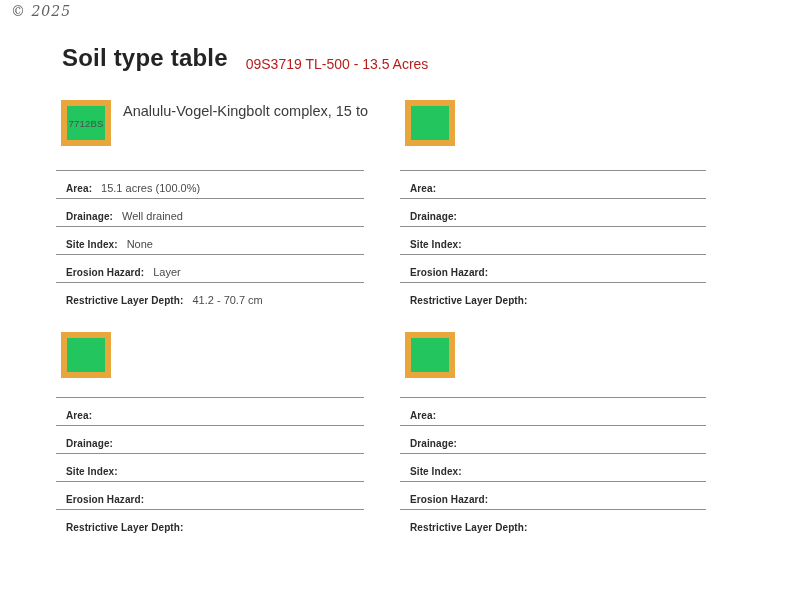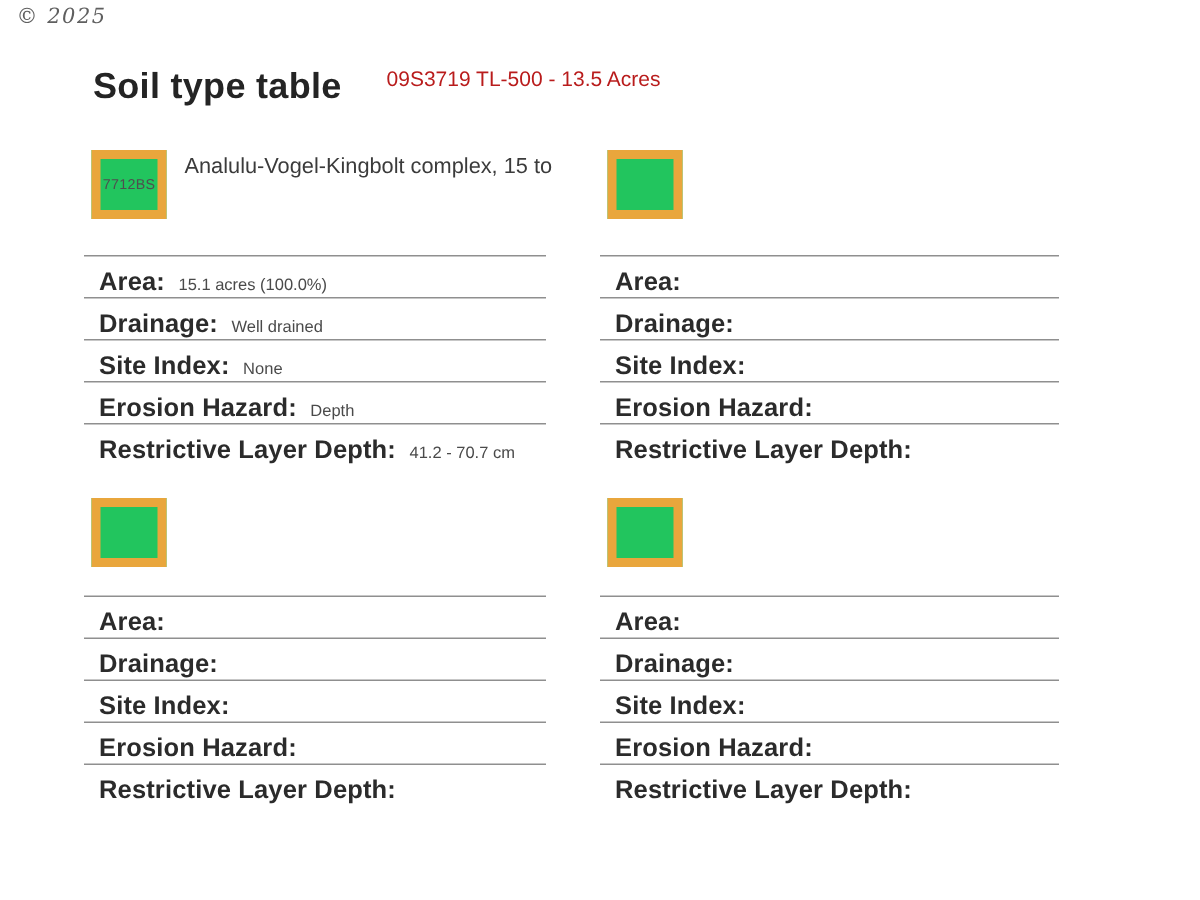--- a/index.html
+++ b/index.html
@@ -13,21 +13,21 @@
   .copyright {
     position:absolute; left:11px; top:3px;
     font-family:"DejaVu Serif", serif;
     font-style:italic;
     font-size:14px;
     letter-spacing:1px;
     color:#5f5f5f;
   }
   .header {
     position:absolute; left:62px; top:44px;
-    display:flex; align-items:flex-start;gap:12px;
+    display:flex; align-items:flex-end;
   }
   .title {
     margin:0;
     font-size:24px; font-weight:bold;
     color:#242424; letter-spacing:0.2px;
   }
   .subtitle {
     margin-left:18px;
     font-size:14px;
     color:#b91c1c;
@@ -67,21 +67,21 @@
   .card-name span { display:block; white-space:nowrap; }
   .fields { width:100%; }
   .field {
     border-top:1px solid var(--line, #8f8f8f);
     height:28px;
     box-sizing:border-box;
     padding:7px 0 0 10px;
     white-space:nowrap;
   }
   .flabel {
-    font-size:17px; font-weight:bold;
+    font-size:10px; font-weight:bold;
     color:#2b2b2b;
     letter-spacing:0.1px;
   }
   .fvalue {
     font-size:11px;
     color:#4a4a4a;
     margin-left:9px;
   }
 </style>
 </head>
@@ -109,21 +109,21 @@
       <div class="field">
         <span class="flabel">Area:</span><span class="fvalue">15.1 acres (100.0%)</span>
       </div>
       <div class="field">
         <span class="flabel">Drainage:</span><span class="fvalue">Well drained</span>
       </div>
       <div class="field">
         <span class="flabel">Site Index:</span><span class="fvalue">None</span>
       </div>
       <div class="field">
-        <span class="flabel">Erosion Hazard:</span><span class="fvalue">Depth</span>
+        <span class="flabel">Erosion Hazard:</span><span class="fvalue">Layer</span>
       </div>
       <div class="field">
         <span class="flabel">Restrictive Layer Depth:</span><span class="fvalue">41.2 - 70.7 cm</span>
       </div>
     </div>
   </section>
 
   <section class="card c2 row-top">
     <div class="card-header">
       <div class="badge">

